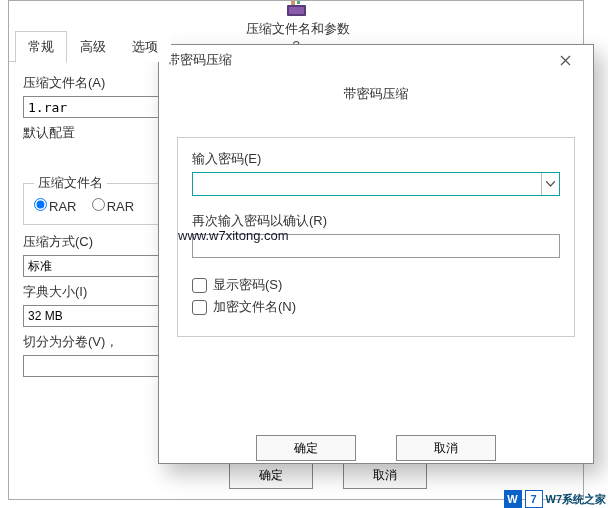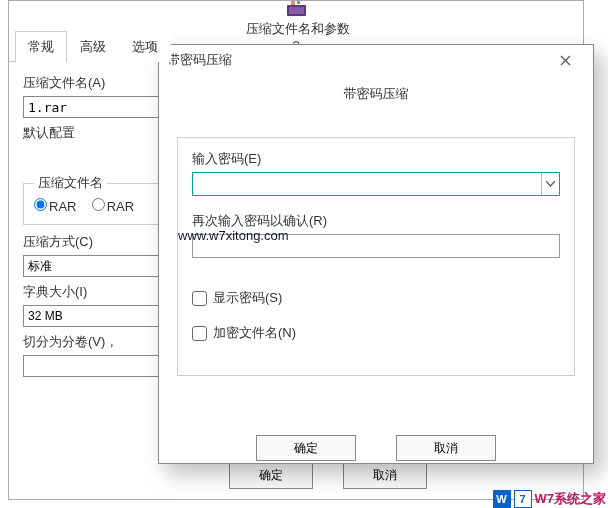--- a/index.html
+++ b/index.html
@@ -38,32 +38,32 @@
   
   .modal-body{ padding:4px 18px 10px 18px; position:relative; height:calc(100% - 64px);}
   .modal-heading{ text-align:center; margin-top:6px; margin-bottom:34px;}
   fieldset.modal-box{ border:1px solid #ccc; padding:10px 14px 16px 14px;}
   fieldset.watermark{ position:relative;}
   .wm{ position:absolute; left:0; right:16px; top:90px; color:#0f172a; font-size:13px; pointer-events:none;}
   .combo{ display:flex; width:100%; height:24px; border:1px solid #0aa0a0; }
   .combo input{ flex:1; border:none; outline:none; padding:0 4px; font-size:13px; background:#fff;}
   .combo .dd{ width:18px; display:flex; align-items:center; justify-content:center; border-left:1px solid #bbb;}
   .pfield{ width:100%; height:24px; border:1px solid #999; margin-bottom:14px; padding:0 4px;}
-  .chkrow{ display:flex; align-items:center; gap:6px; margin:17px 0;}
+  .chkrow{ display:flex; align-items:center; gap:6px; margin:4px 0;}
   .chkrow input[type=checkbox]{ width:15px; height:15px; border:1px solid #666; appearance:none; border-radius:3px;}
   
   .manage-btn{ width:100%; height:26px; background:#fafafa; border:1px solid #888; font-family:inherit; font-size:13px; margin-top:4px;}
   
   .modal-footer{ display:flex; justify-content:center; gap:40px; padding:6px 0 10px 0;}
   .modal-footer .btn-std{ width:100px; height:26px;}
   
   .corner-logo{ position:absolute; right:2px; bottom:0; display:flex; align-items:center; gap:3px;}
   .corner-logo .sq{ width:18px; height:18px; background:#0a62c9; color:#fff; display:flex; align-items:center; justify-content:center; font-weight:bold; font-size:11px;}
   .corner-logo .sq.seven{ background:#fff; color:#0a62c9; border:1px solid #0a62c9;}
-  .corner-logo .txt{ color:#be185d; font-weight:bold; font-size:13px;}
+  .corner-logo .txt{ color:#0c4a6e; font-weight:bold; font-size:11px;}
   
   svg { display:block; }
 </style>
 </head>
 <body>
 
 <div class="main-window">
   <div class="titlebar">
     <div class="icon-slot">
       <svg width="19" height="19" viewBox="0 0 19 19">

